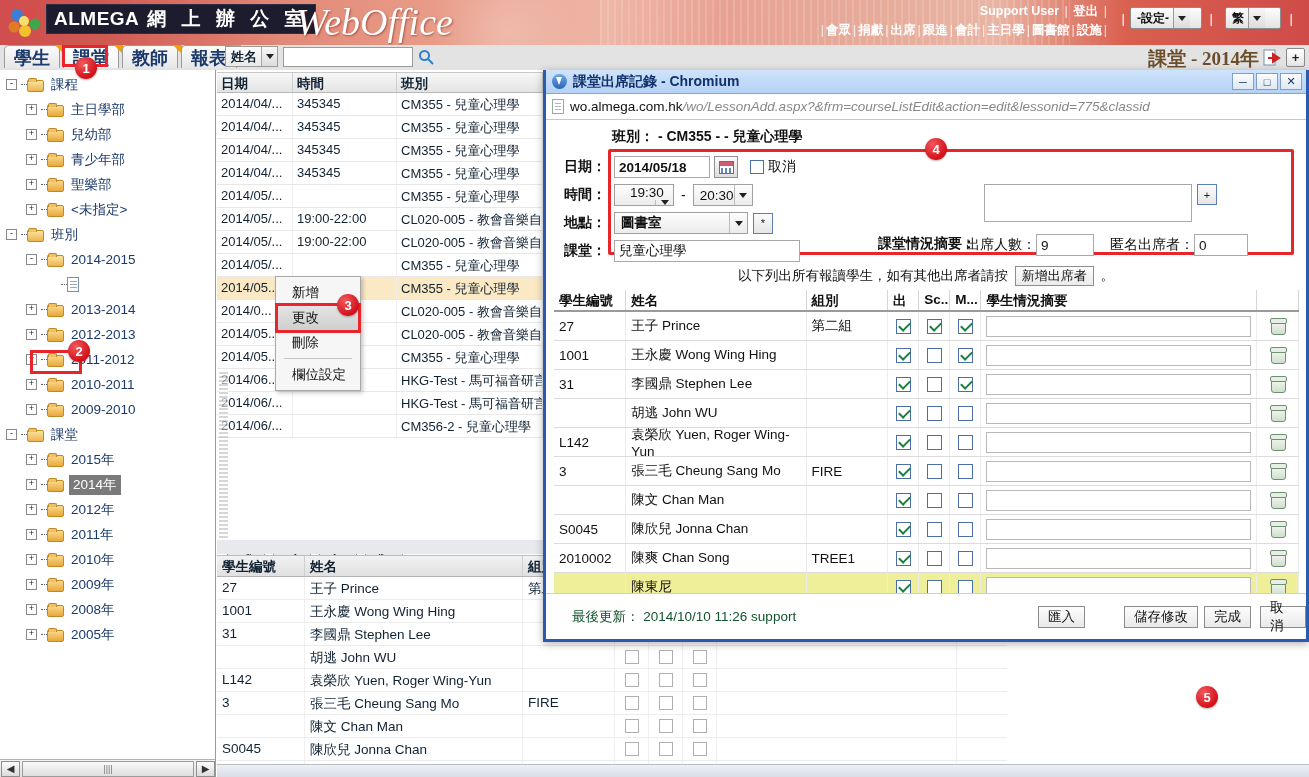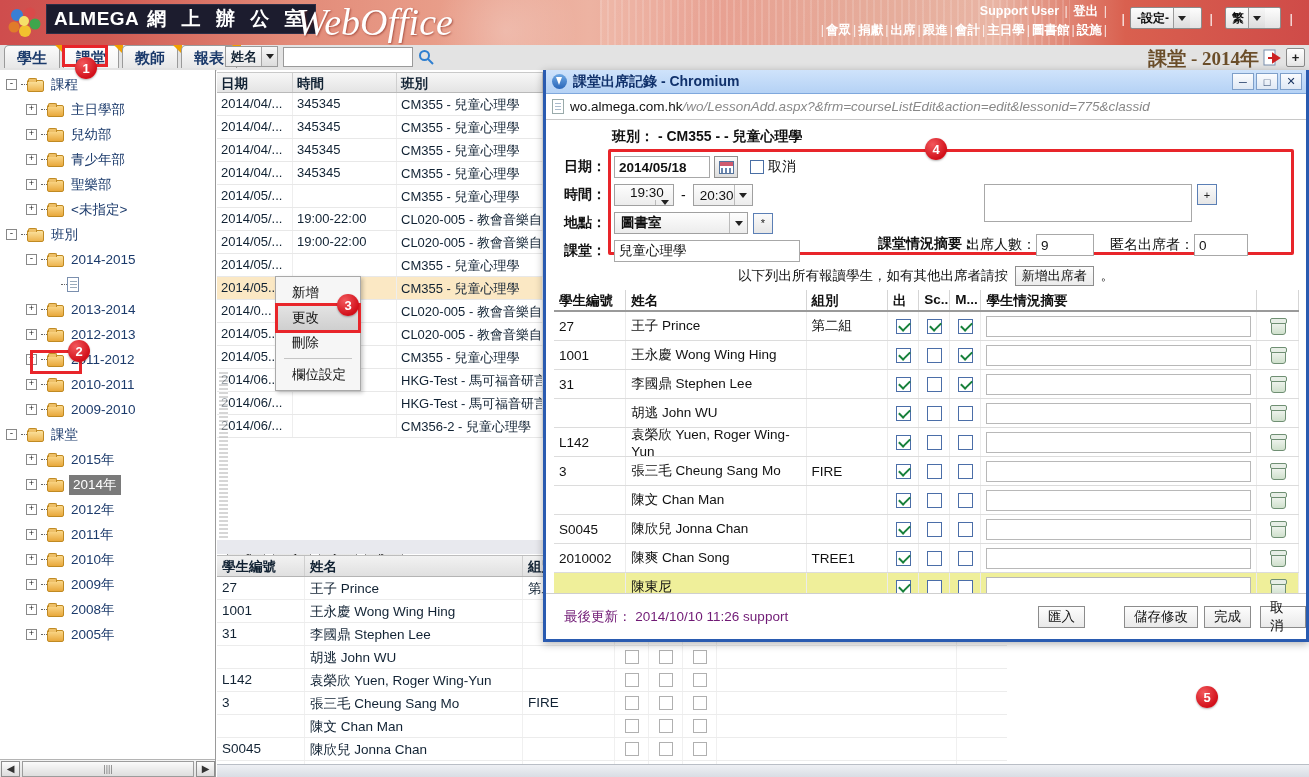--- a/index.html
+++ b/index.html
@@ -85,22 +85,22 @@
     font-size: 13px; line-height: 17px; text-align:center; color:#222; font-weight:bold;
   }
 
   
   .tabs { position:absolute; left: 4px; top: 45px; height: 24px; display:flex; }
   .tab {
     position:relative; height: 23px; min-width: 56px; margin-right: 3px;
     background: linear-gradient(#fbfbfb,#e7e7e7);
     border:1px solid #9a9a9a; border-bottom:none;
     border-radius: 5px 5px 0 0;
-    font-size: 15px; color:#1b3a6b; font-weight:bold;
-    display:flex; align-items:flex-end; justify-content:center;font-family:Liberation Serif, serif;
+    font-size: 18px; color:#1b3a6b; font-weight:bold;
+    display:flex; align-items:flex-start; justify-content:center;font-family:Liberation Serif, serif;
   }
   .tab.active { background: linear-gradient(#ffffff,#f4f4f4); }
   .tab-corner{
     position:absolute; top:-1px; right:-5px; width:9px;height:9px;
     background: #f0a000; clip-path: polygon(0 0,100% 0,100% 100%);
   }
 
   
   .tree-panel {
     position:absolute; left: 0; top: 70px; width: 216px; height: 707px;
@@ -282,21 +282,21 @@
      background:linear-gradient(#f3f6f2,#cfe0cc);border:1px solid #6f8f73;border-radius:0 0 3px 3px;}
   .trash:after{content:"";position:absolute;left:0px;top:0px;width:15px;height:4px;
      background:#e7eee6;border:1px solid #6f8f73;border-radius:2px;}
 
   .st-footer { position:absolute; left: 8px; width: 745px; display:flex; font-size:13.5px; color:#111; }
   .st-footer .right { margin-left:auto; }
 
   .dlg-footer {
     height: 46px; border-top:1px solid #cfcfcf; position:relative; background:#fff;
   }
-  .lastupd { position:absolute; left: 18px; top: 14px; font-size:13.5px; color:#701a75;}
+  .lastupd { position:absolute; left: 26px; top: 14px; font-size:13.5px; color:#14532d;}
   .fbtn {
     position:absolute; top: 12px; height: 22px; padding: 0 9px;
     background: linear-gradient(#fdfdfd,#e9e9e9); border:1px solid #8c8c8c;
     font-size:13.5px; color:#111; display:flex;align-items:center;justify-content:center;
   }
 
   
   .badge {
     position:absolute; width: 22px; height: 22px; border-radius:50%;
     background: radial-gradient(circle at 35% 30%, #f2585c, #d2101a 70%);

